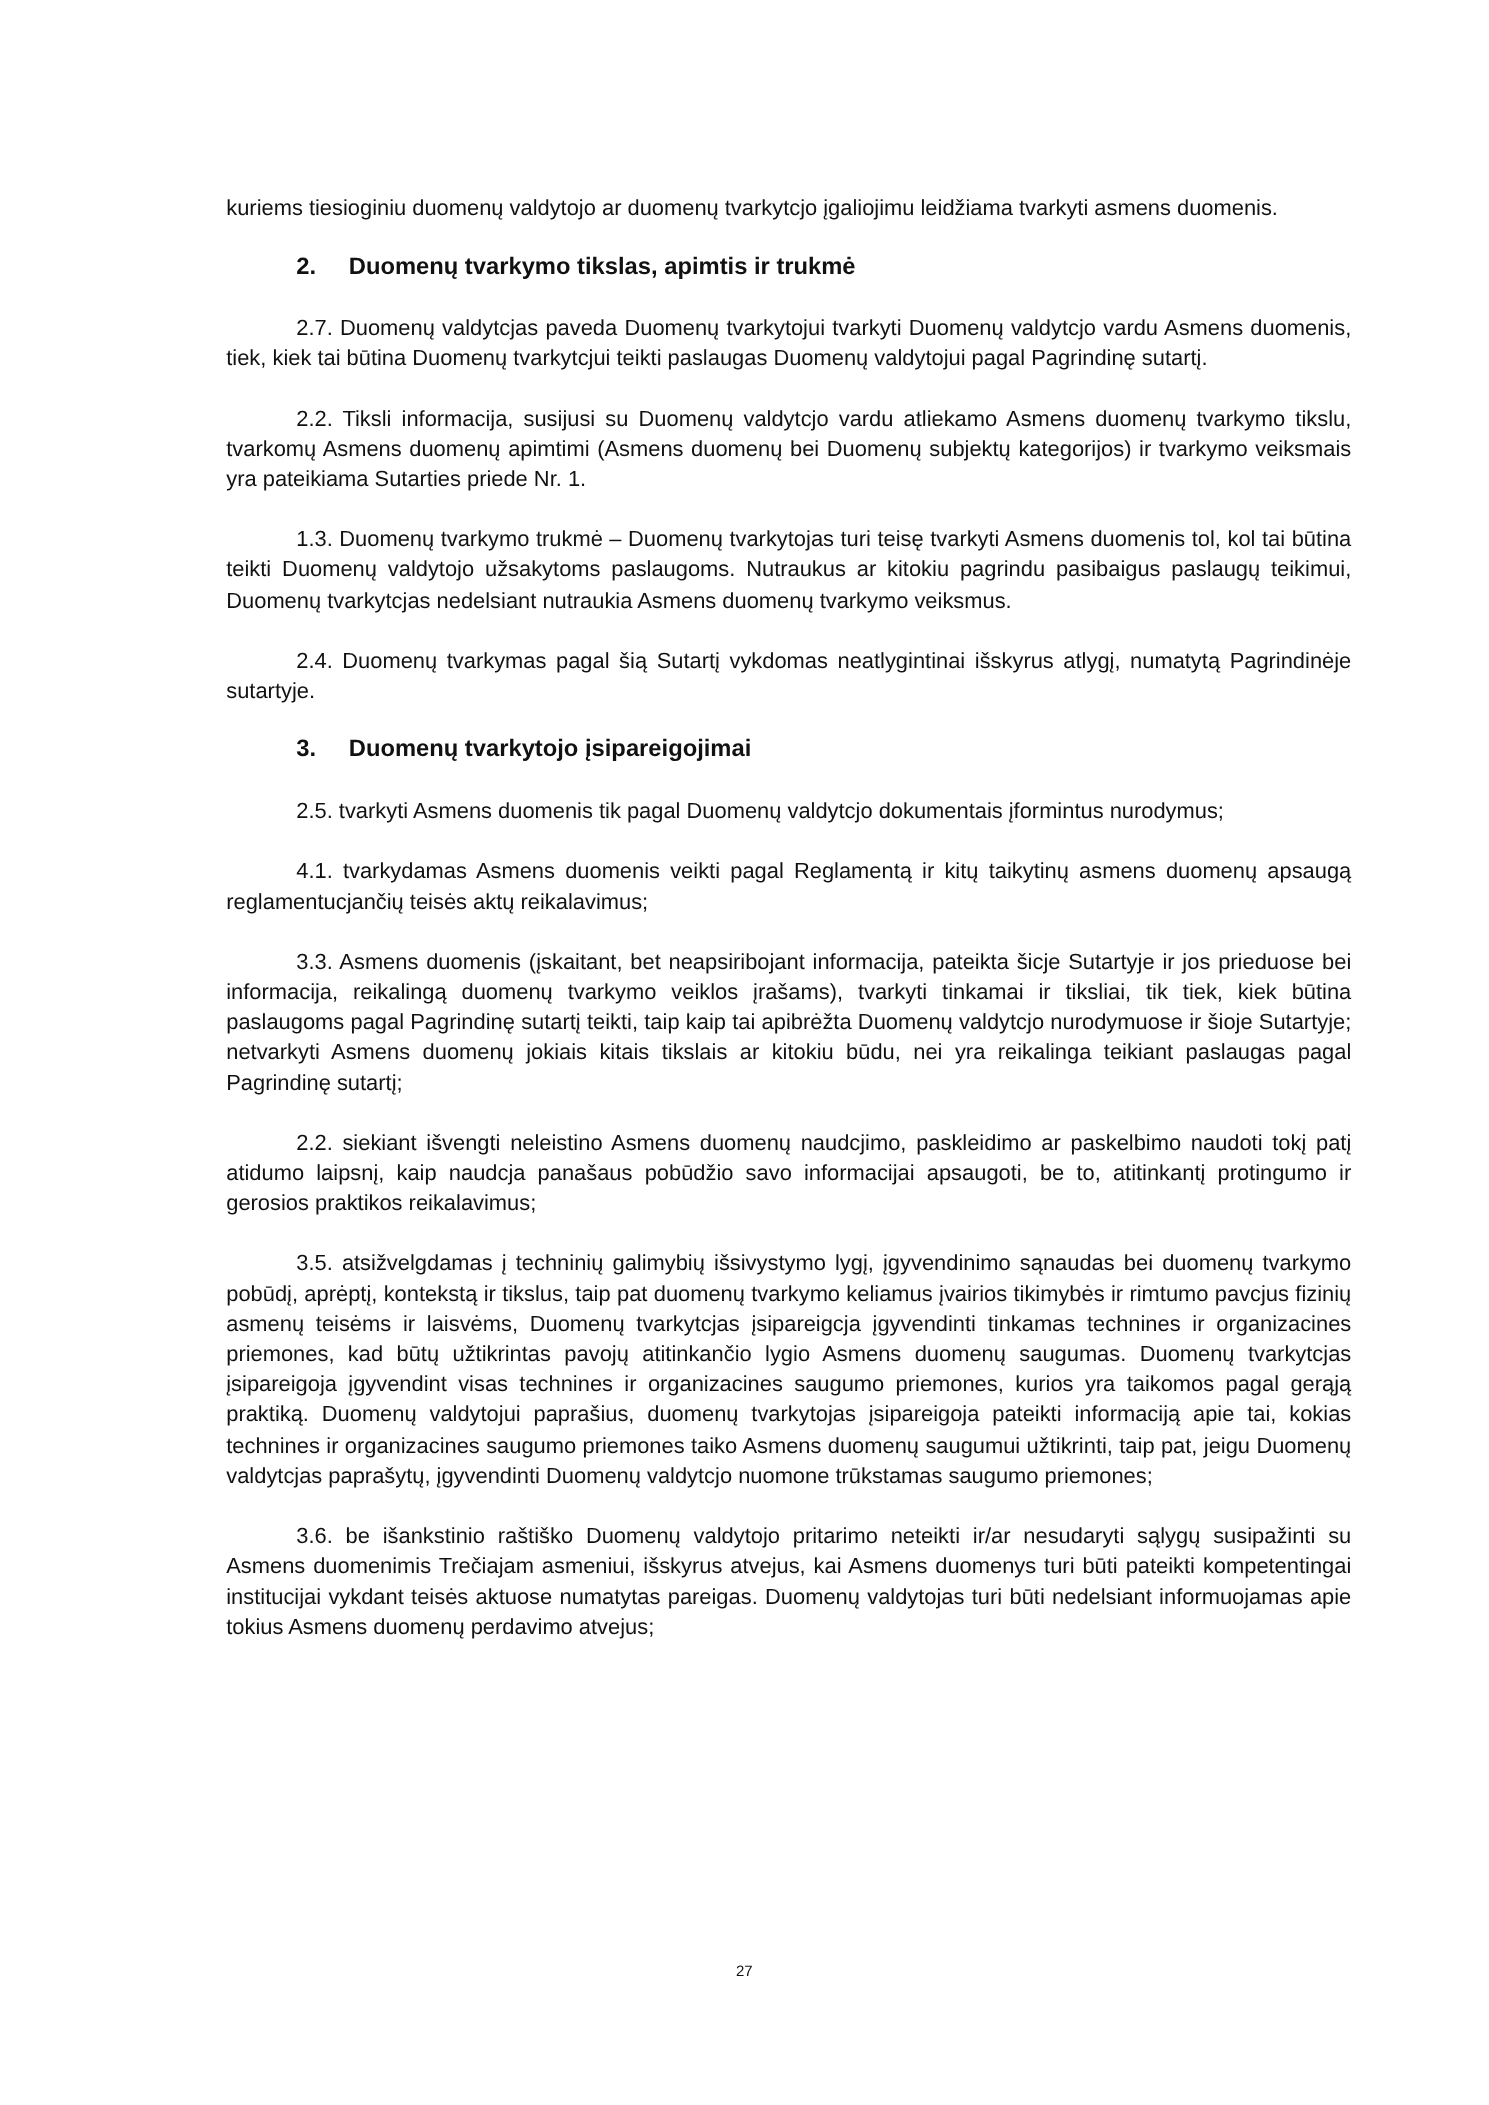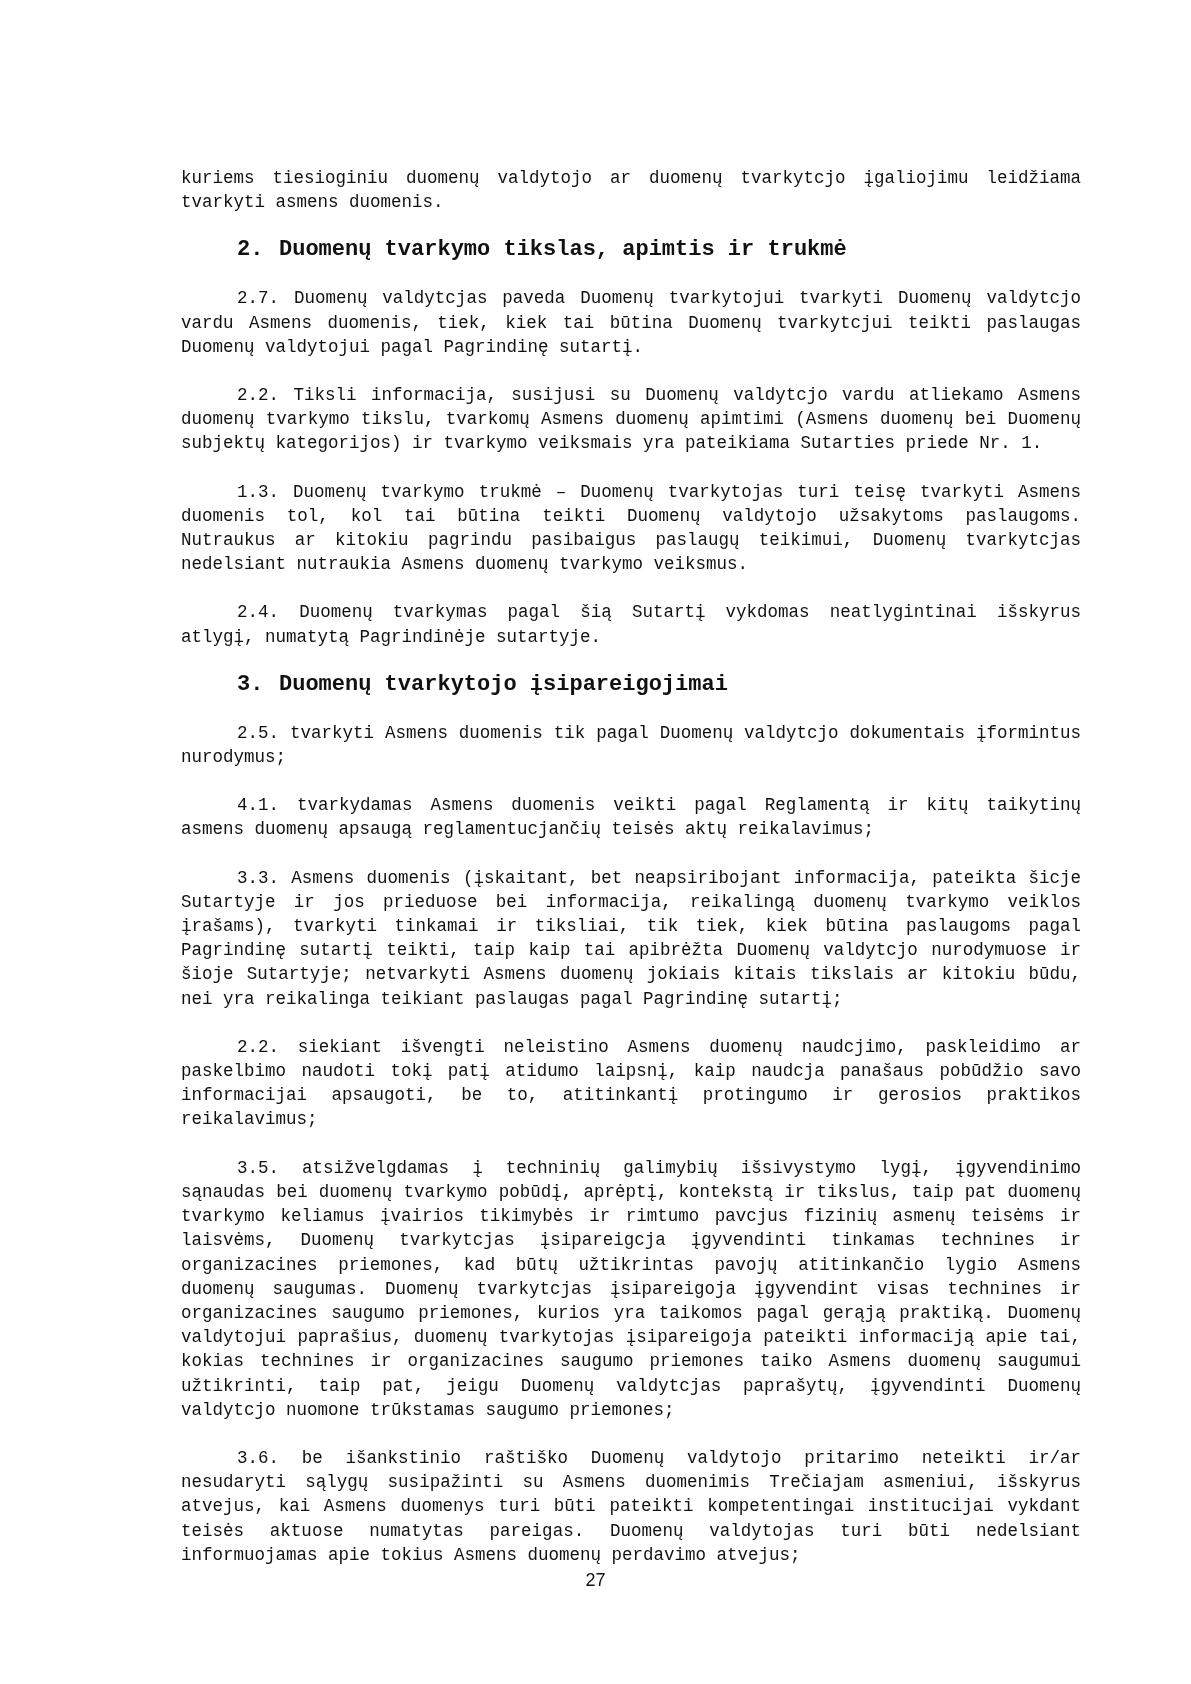--- a/index.html
+++ b/index.html
@@ -1,31 +1,31 @@
 <!DOCTYPE html>
 <html><head>
 <meta charset="utf-8">
 <style>
   html, body { margin: 0; padding: 0; background: #ffffff; }
   body { width: 1191px; height: 1684px; position: relative; overflow: hidden; }
   .page {
-    position: absolute; left: 181px; top: 166px; width: 900px;
-    font-family: Liberation Mono, monospace; font-size: 17.5px; line-height: 24.2px; color: #111;
+    position: absolute; left: 181px; top: 154px; width: 900px;
+    font-family: Liberation Sans, sans-serif; font-size: 17.5px; line-height: 24.2px; color: #111;
   }
   p { margin: 0; text-align: justify; }
   .para { margin-bottom: 24px; }
   .indent { text-indent: 56px; }
   h2 {
-    margin: 12px 0 24px 0; font-size: 22px; font-weight: bold; line-height: 24px;
+    margin: 12px 0 24px 0; font-size: 19px; font-weight: bold; line-height: 24px;
     padding-left: 56px;
   }
   h2 .num { display: inline-block; width: 42px; }
   .pagenum {
     position: absolute; left: 0; width: 1191px; top: 1570px; text-align: center;
-    font-family: "Liberation Sans", sans-serif; font-size: 18px; color: #111;
+    font-family: "Liberation Sans", sans-serif; font-size: 12px; color: #111;
   }
 </style>
 </head>
 <body>
 
 <div class="page">
   <p class="para">kuriems tiesioginiu duomenų valdytojo ar duomenų tvarkytcjo įgaliojimu leidžiama tvarkyti asmens duomenis.</p>
 
   <h2><span class="num">2.</span><span>Duomenų tvarkymo tikslas, apimtis ir trukmė</span></h2>
   <p class="para indent">2.7.  Duomenų valdytcjas paveda Duomenų tvarkytojui tvarkyti Duomenų valdytcjo vardu Asmens duomenis, tiek, kiek tai būtina Duomenų tvarkytcjui teikti paslaugas Duomenų valdytojui pagal Pagrindinę sutartį.</p>

